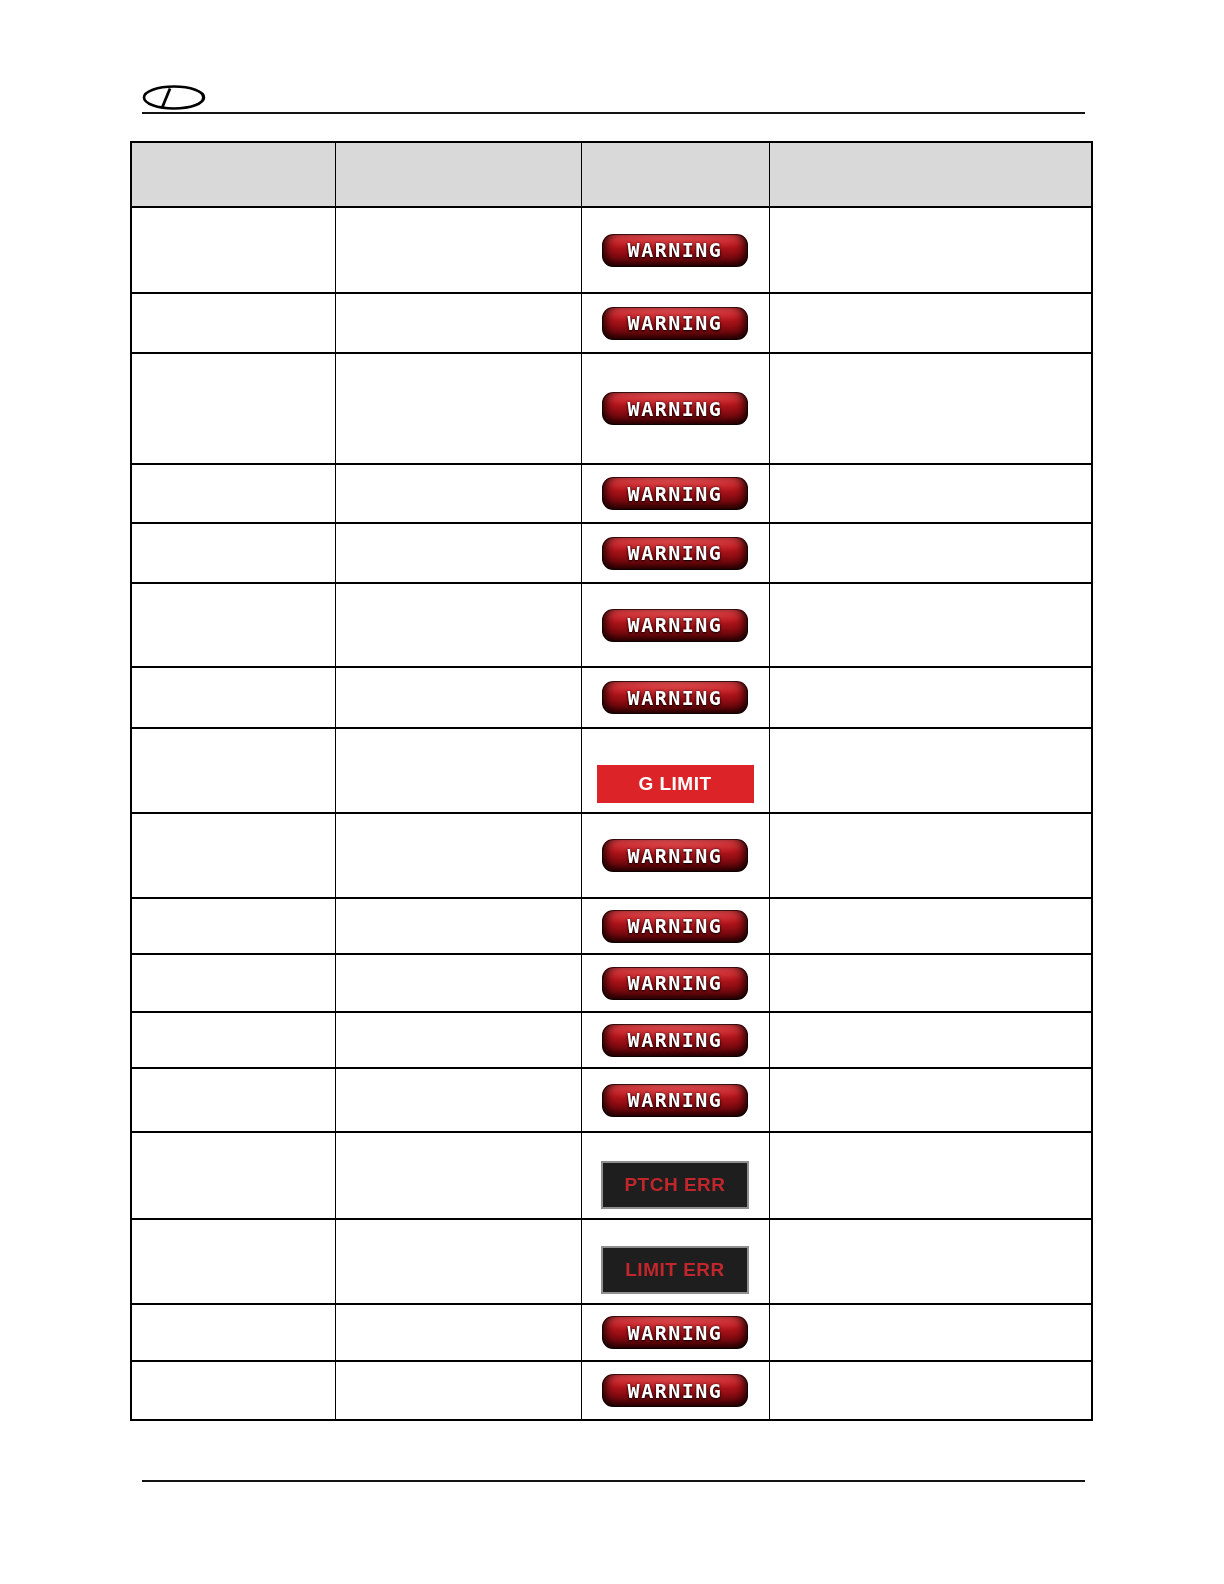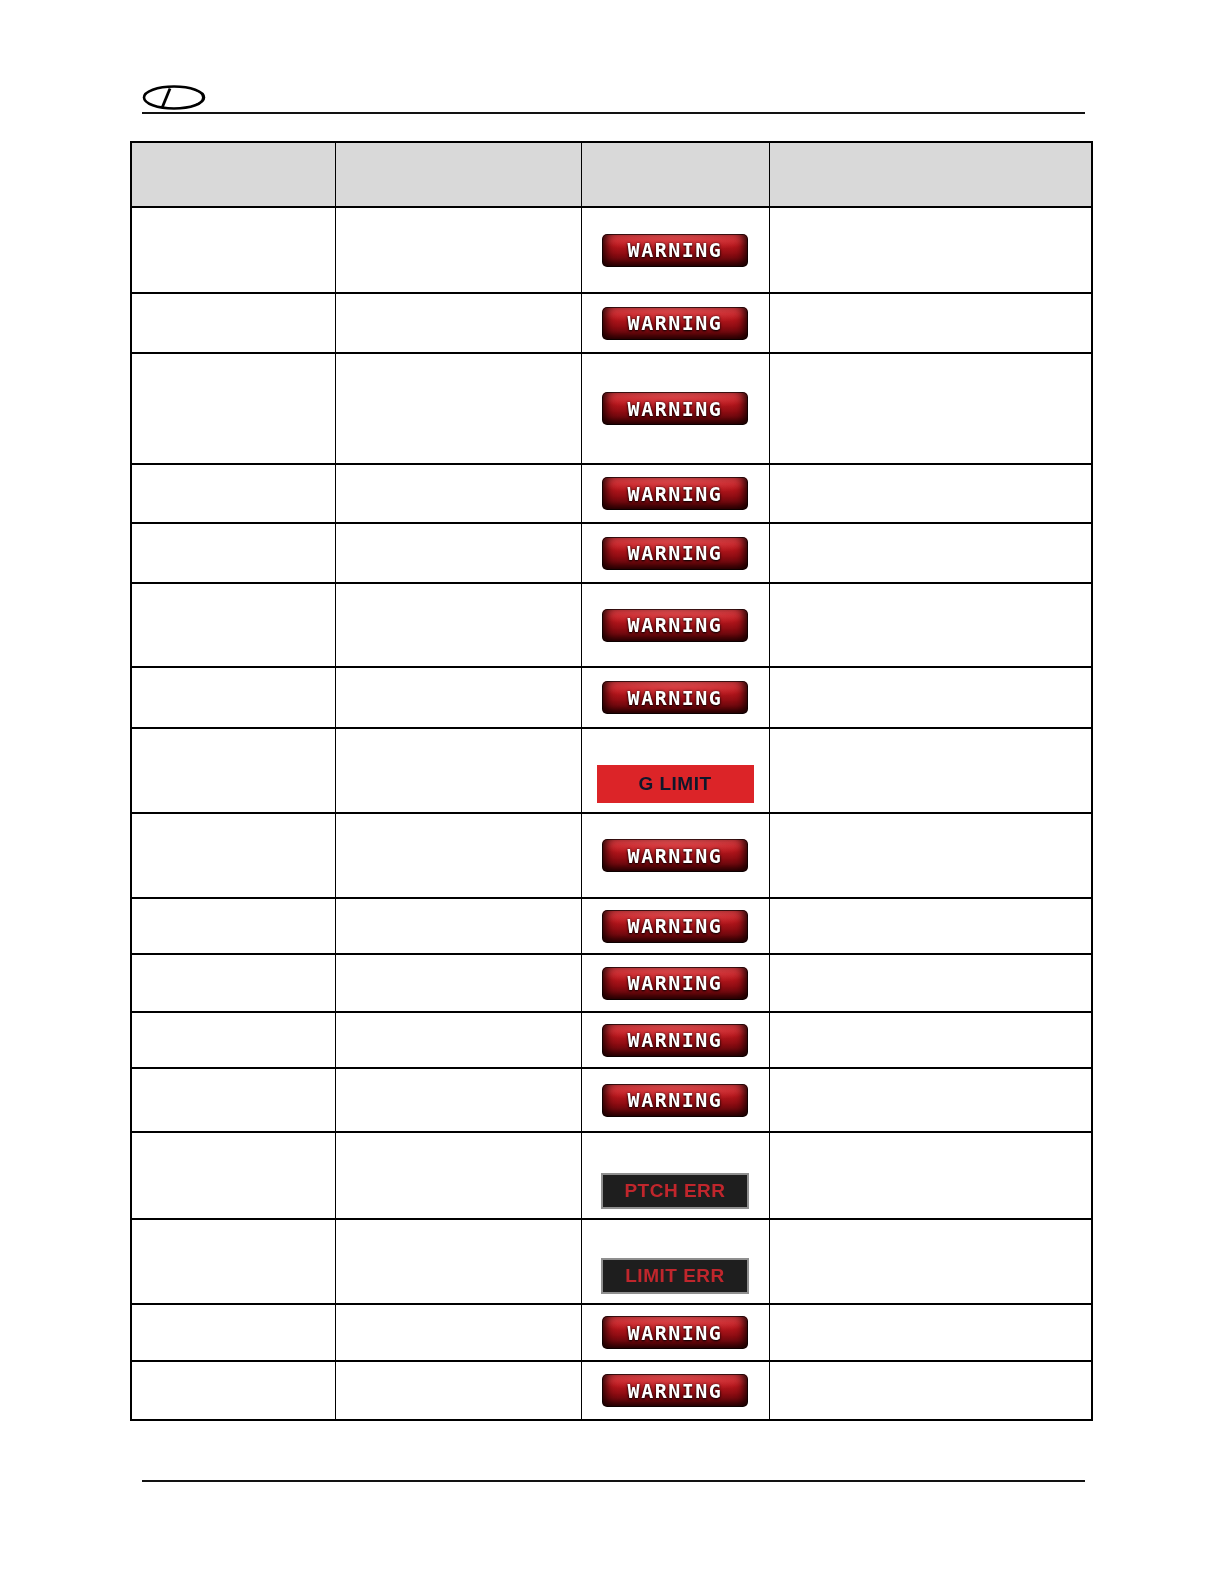--- a/index.html
+++ b/index.html
@@ -24,40 +24,40 @@
   }
   tr.hdr td{background:#d9d9d9;}
   td.c3{text-align:center;vertical-align:middle;}
   tr.low td.c3{vertical-align:bottom;padding-bottom:9px;}
 
   .ann{
     display:inline-flex;align-items:center;justify-content:center;
     box-sizing:border-box;white-space:nowrap;
   }
   .ann-warning{
-    width:146px;height:33px;border-radius:5px;
+    width:146px;height:33px;border-radius:11px;
     color:#ffffff;
     font-family:"DejaVu Sans Mono",monospace;font-weight:bold;
     font-size:20px;letter-spacing:1.5px;
     background:
       radial-gradient(120% 95% at 50% 0%, rgba(255,115,115,0.55) 0%, rgba(255,115,115,0) 55%),
       linear-gradient(180deg,#d43036 0%,#b5161c 35%,#8c0c12 62%,#520509 100%);
     box-shadow:
       inset 0 0 0 1px rgba(0,0,0,0.65),
       inset 8px 0 10px -4px rgba(25,0,0,0.9),
       inset -8px 0 10px -4px rgba(25,0,0,0.9),
       inset 0 -6px 9px -3px rgba(20,0,0,0.85);
     text-shadow:0 1px 2px rgba(0,0,0,0.95),0 0 3px rgba(0,0,0,0.6);
   }
   .ann-glimit{
-    width:157px;height:38px;background:#dc2428;color:#0f172a;
+    width:157px;height:38px;background:#dc2428;color:#ffffff;
     font-weight:bold;font-size:19px;letter-spacing:0.5px;
   }
   .ann-dark{
-    width:148px;height:36px;background:#1e1e1e;
+    width:148px;height:48px;background:#1e1e1e;
     border:2px solid #8f8f8f;
     color:#c0262c;font-weight:bold;font-size:19px;letter-spacing:0.5px;
   }
 </style>
 </head>
 <body>
 
 <div class="logo">
   <svg width="66" height="28" viewBox="0 0 66 28">
     <ellipse cx="33" cy="13.5" rx="30" ry="11" fill="none" stroke="#000" stroke-width="2.6"></ellipse>

